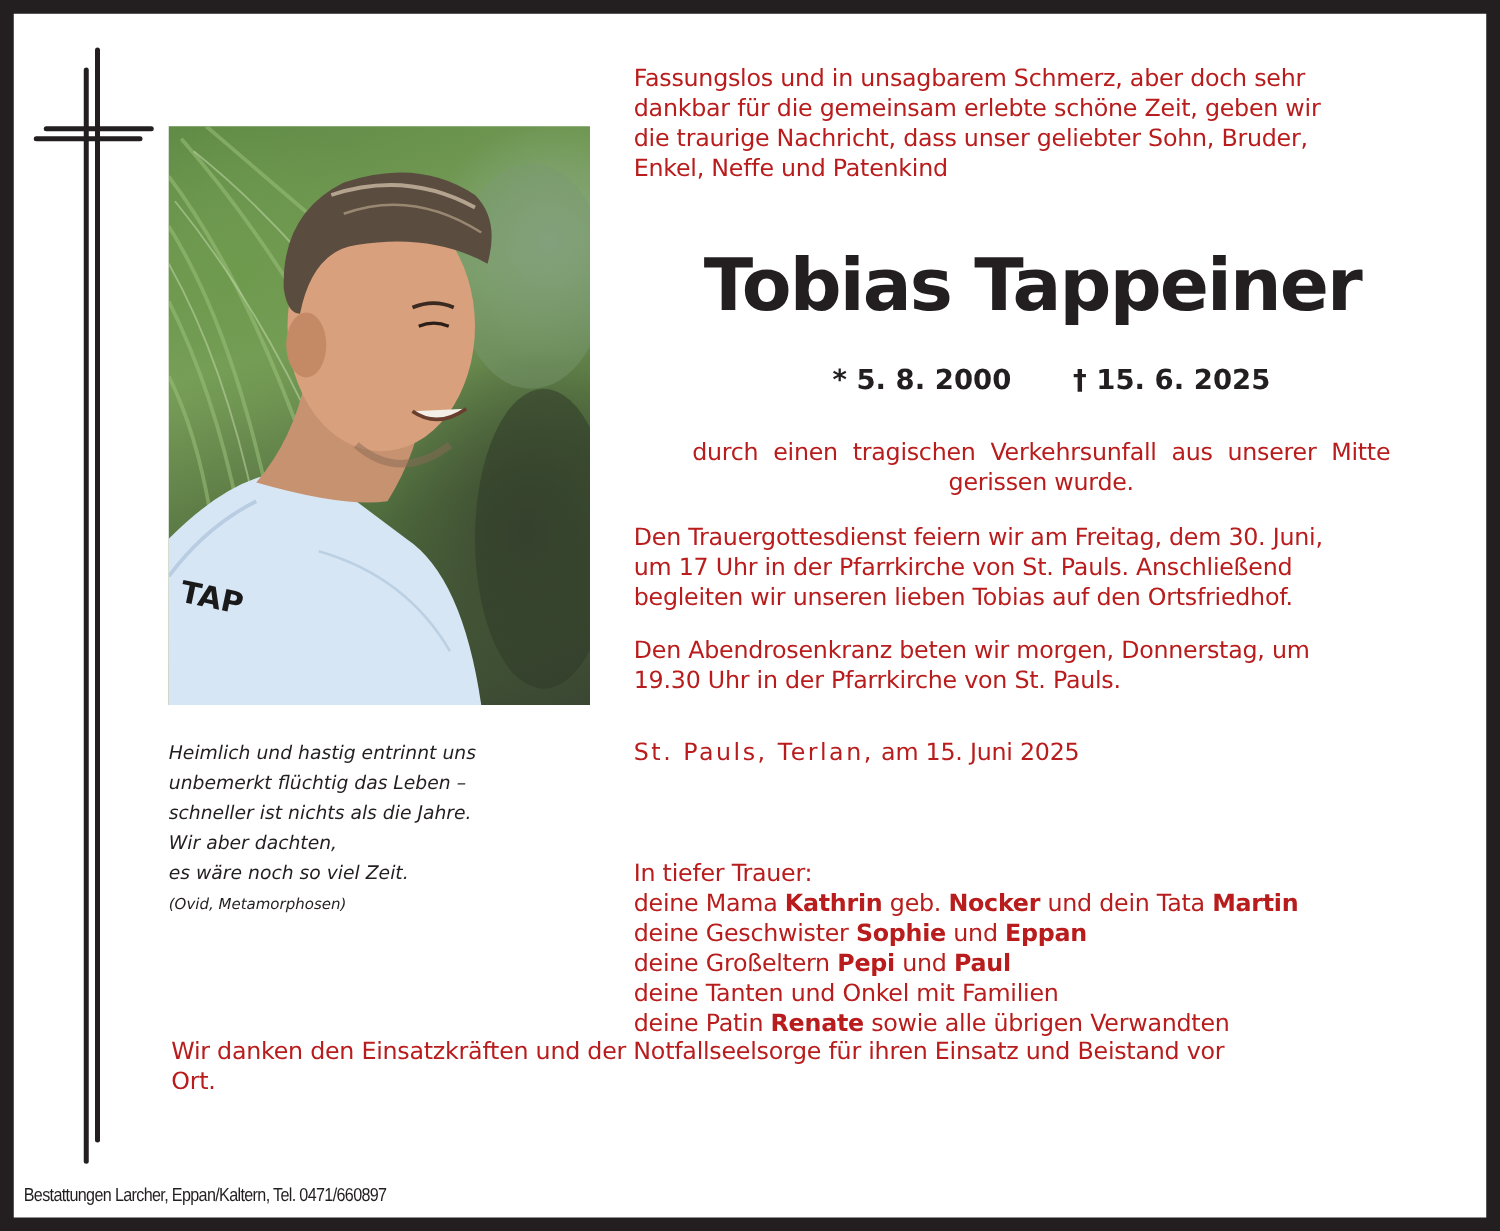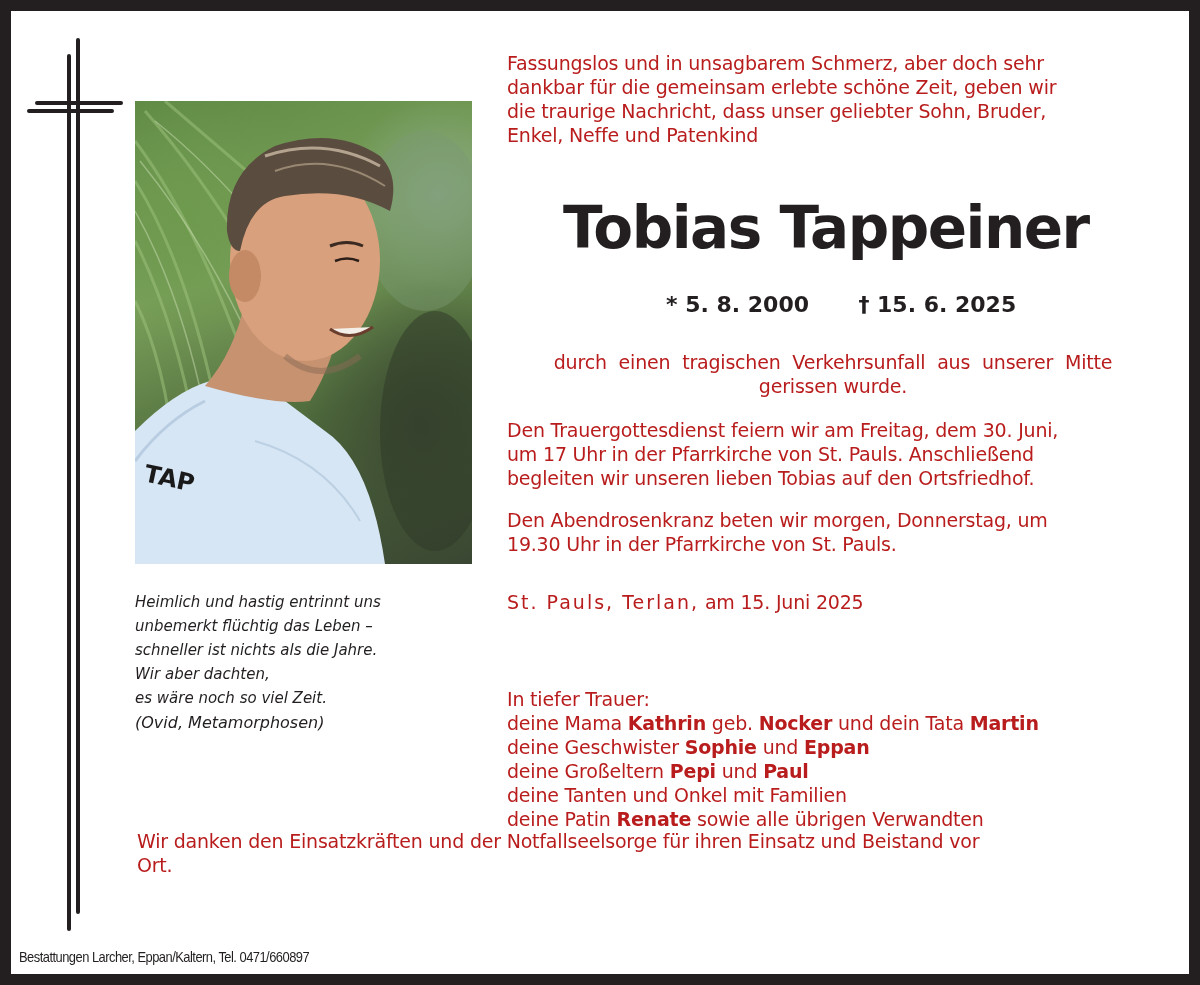--- a/index.html
+++ b/index.html
@@ -41,21 +41,21 @@
     }
     .dates {
       font-family: "DejaVu Sans", sans-serif; font-weight: bold;
       font-size: 22px; line-height: 28px; white-space: nowrap;
     }
     .quote {
       font-family: "DejaVu Sans", sans-serif; font-style: italic;
       font-size: 15px; line-height: 24px; text-align: left;
       white-space: nowrap;
     }
-    .quote .cite { font-size: 16px; line-height: 26px; }
+    .quote .cite { font-size: 12px; line-height: 26px; }
     .mourners b { font-weight: bold; }
     .footer-credit {
       font-family: "Liberation Sans", sans-serif; font-size: 15px;
       line-height: 18px; letter-spacing: -0.6px; transform: scaleX(0.86);
       transform-origin: left top; white-space: nowrap;
     }
     .spaced { letter-spacing: 2px; }
   </style>
 </head>
 <body>

